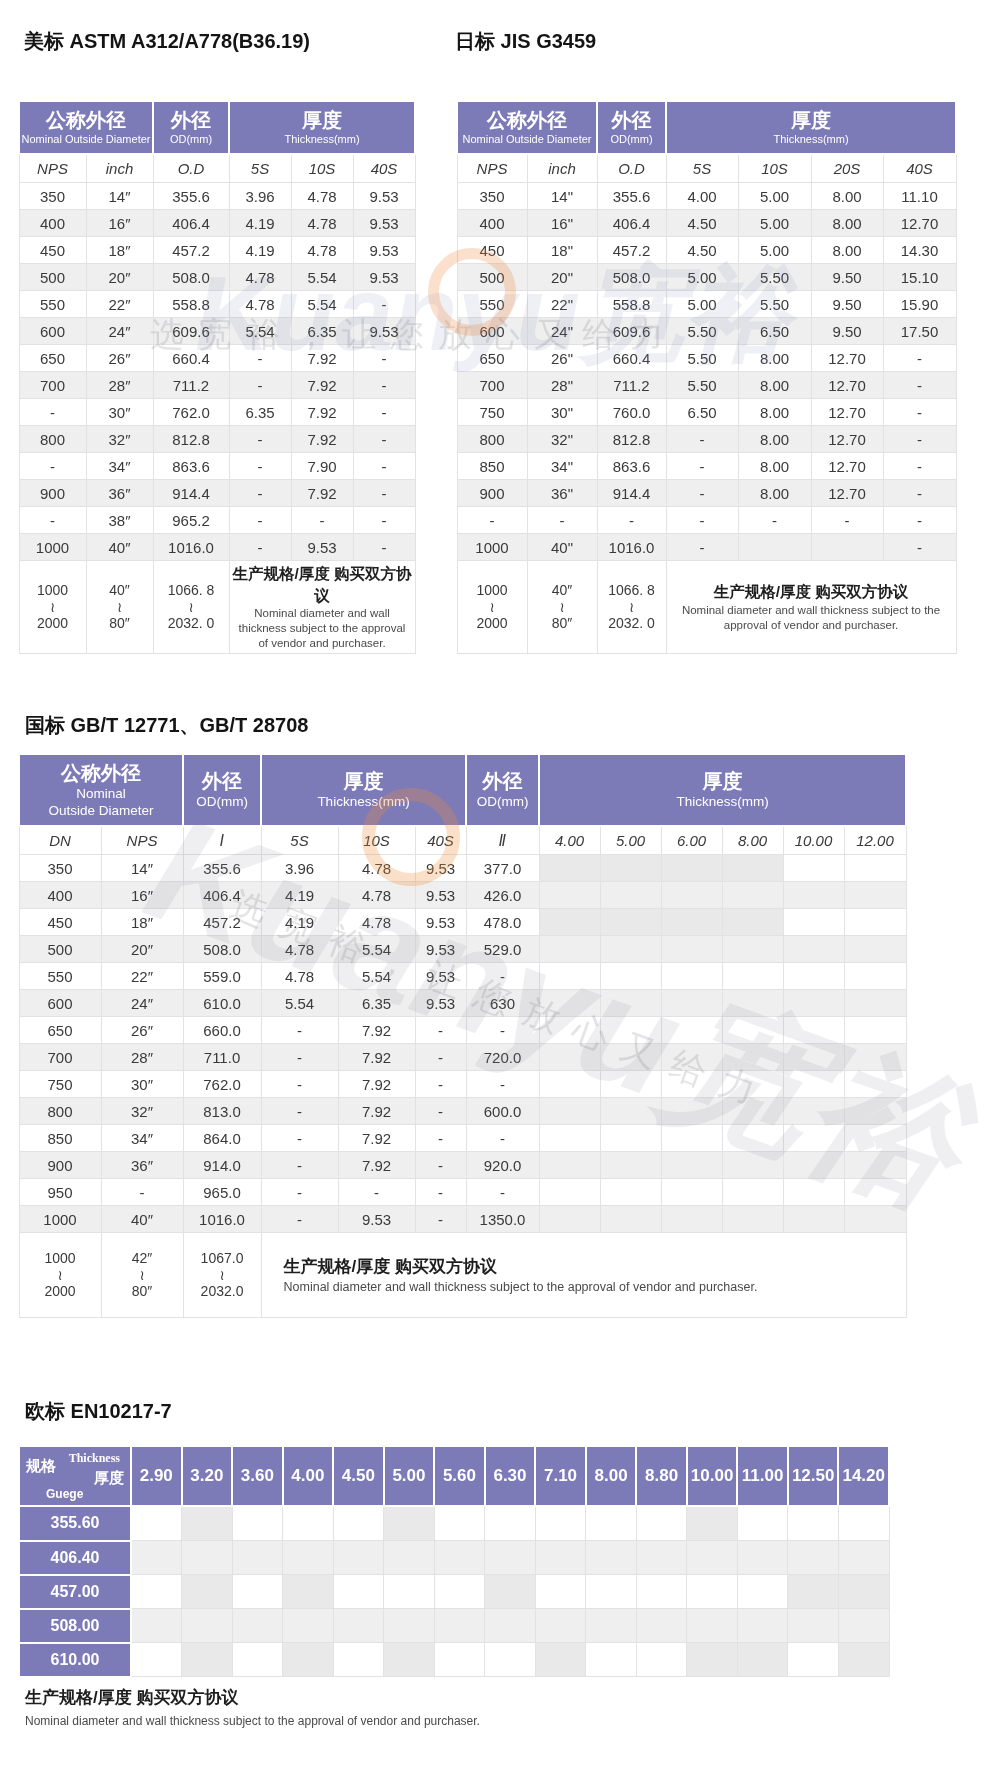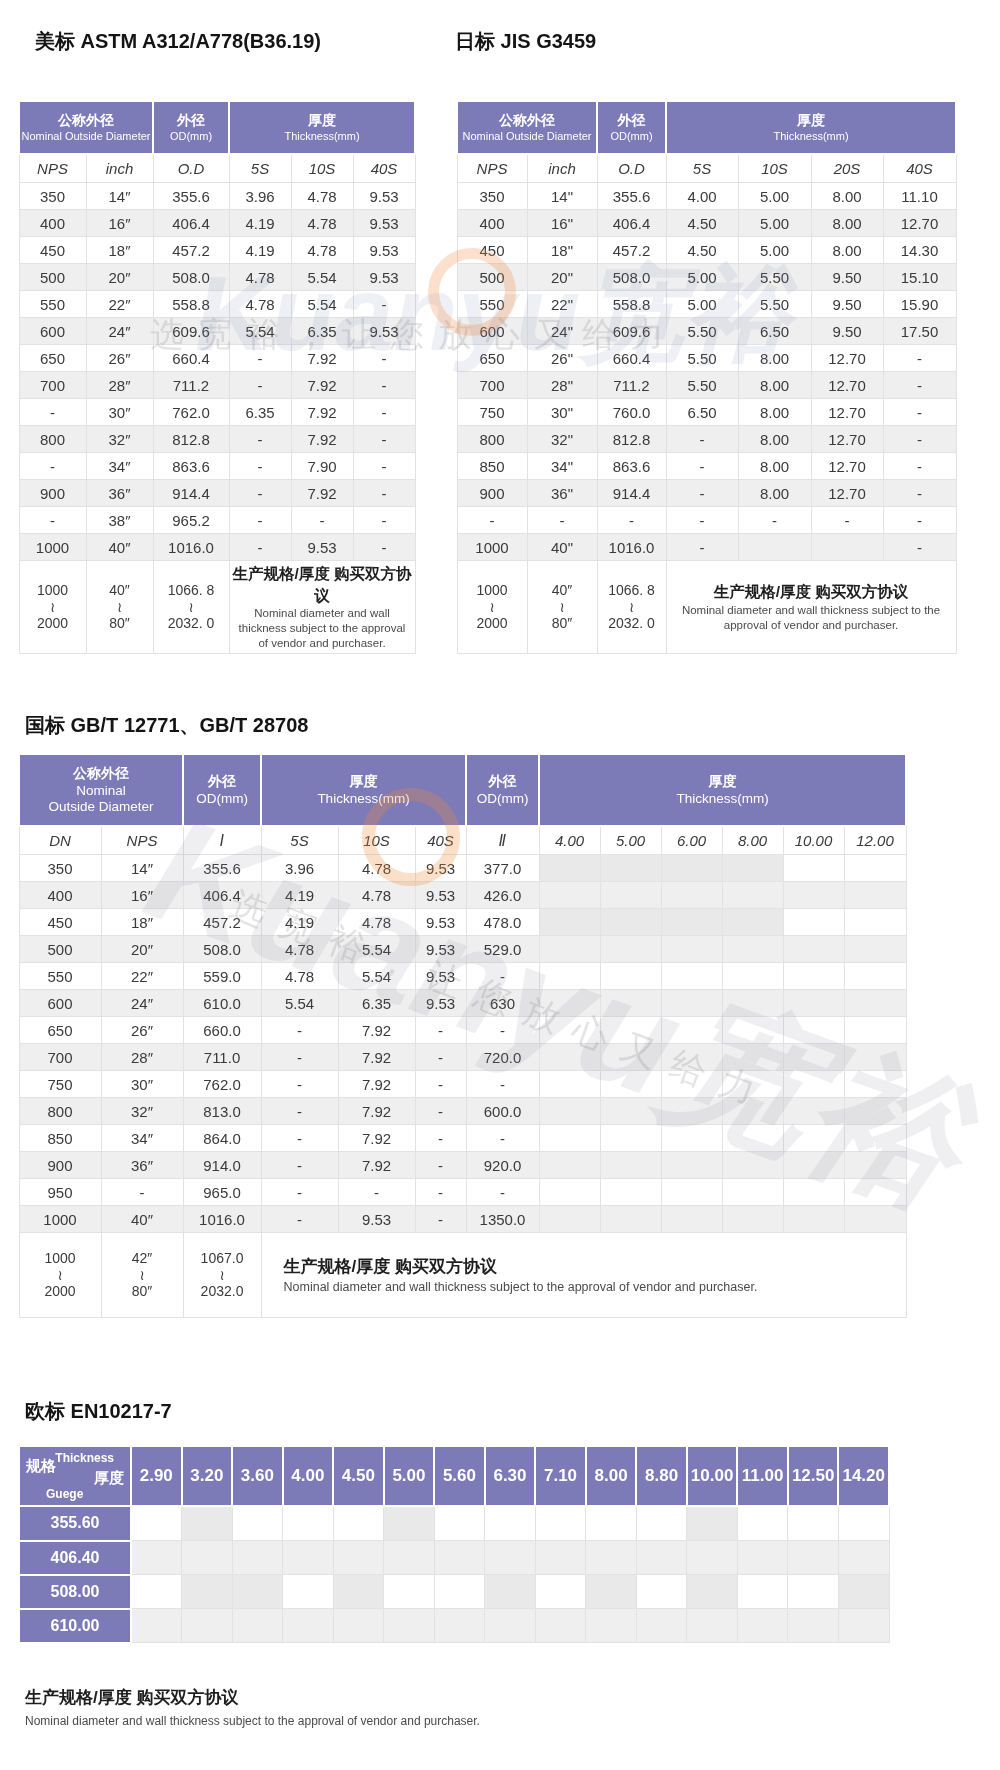--- a/index.html
+++ b/index.html
@@ -1,30 +1,30 @@
 <!DOCTYPE html>
 <html><head>
 <meta charset="utf-8">
 <style>
   html,body{margin:0;padding:0;background:#fff;}
   .page{position:relative;width:1000px;height:1770px;background:#fff;overflow:hidden;
         font-family:"Liberation Sans","DejaVu Sans",sans-serif;}
   .title{position:absolute;font-weight:bold;font-size:20px;color:#141414;white-space:nowrap;}
-  .t1{left:35px;top:28px;}
+  .t1{left:24px;top:28px;}
   .t2{left:455px;top:28px;}
   .t3{left:25px;top:712px;}
   .t4{left:25px;top:1398px;}
 
   table.tbl{position:absolute;border-collapse:collapse;table-layout:fixed;background:#fff;
             font-size:15px;color:#3a3a3a;border:1px solid #c9c9c9;}
   .tbl td,.tbl th{border:1px solid #e2e2e2;text-align:center;vertical-align:middle;padding:0;overflow:hidden;}
 
   
   .phead th{background:#7d7ab8;color:#fff;border:2px solid #fff;}
-  .phead .zh{font-size:14px;font-weight:bold;line-height:1.25;}
+  .phead .zh{font-size:20px;font-weight:bold;line-height:1.25;}
   .phead .en{font-size:11px;font-weight:normal;line-height:1.2;}
   .gb .phead .en{font-size:13.5px;white-space:pre-line;}
   .astm .phead th,.jis .phead th{height:51px;}
   .gb .phead th{height:70px;}
 
   
   .sub td{height:27px;background:#fff;font-style:italic;}
   .data td,.data th{height:26px;}
   .data tr:nth-child(even) td{background:#efefef;}
   .tbl td.p{background:#ffffff;}
@@ -46,21 +46,21 @@
   .gb{left:18px;top:753px;width:887px;}
 
   
   .ent{left:18px;top:1445px;width:872px;}
   .ent thead th{background:#7d7ab8;color:#fff;font-weight:bold;font-size:17px;height:58px;border:2px solid #fff;}
   .ent .data th{background:#7d7ab8;color:#fff;font-weight:bold;font-size:16px;border:2px solid #fff;}
   .ent .data td{height:33px;}
   .corner{position:relative;
      background-image:linear-gradient(to bottom left,#7d7ab8 calc(50% - 1px),#ffffff calc(50% - 1px),#ffffff calc(50% + 1px),#7d7ab8 calc(50% + 1px));}
   .corner span{position:absolute;color:#fff;font-weight:bold;}
-  .c-th{top:4px;right:16px;font-size:12px;}
+  .c-th{top:4px;right:10px;font-size:12px;font-family:Liberation Serif, serif;}
   .c-hd{top:22px;right:6px;font-size:15px;}
   .c-gg{top:10px;left:6px;font-size:15px;}
   .c-ge{bottom:4px;left:26px;font-size:12px;}
 
   .bottom-zh{position:absolute;left:25px;top:1686px;font-weight:bold;font-size:17px;color:#1e1e1e;}
   .bottom-en{position:absolute;left:25px;top:1714px;font-size:12px;color:#4a4a4a;}
 
   
   .wm{position:absolute;pointer-events:none;white-space:nowrap;z-index:6;}
   .wm-top{left:195px;top:245px;font-size:105px;font-weight:bold;font-style:italic;color:rgba(135,138,175,0.13);}
@@ -782,20 +782,38 @@
           <td class="p"></td>
           <td class="p"></td>
           <td class="p"></td>
           <td class="p"></td>
           <td class="s"></td>
           <td class="p"></td>
           <td class="p"></td>
           <td class="p"></td>
         </tr>
         <tr>
+          <th>457.00</th>
+          <td class="p"></td>
+          <td class="s"></td>
+          <td class="p"></td>
+          <td class="s"></td>
+          <td class="p"></td>
+          <td class="p"></td>
+          <td class="p"></td>
+          <td class="s"></td>
+          <td class="p"></td>
+          <td class="p"></td>
+          <td class="p"></td>
+          <td class="p"></td>
+          <td class="p"></td>
+          <td class="s"></td>
+          <td class="s"></td>
+        </tr>
+        <tr>
           <th>508.00</th>
           <td class="p"></td>
           <td class="s"></td>
           <td class="s"></td>
           <td class="p"></td>
           <td class="s"></td>
           <td class="p"></td>
           <td class="p"></td>
           <td class="s"></td>
           <td class="p"></td>

